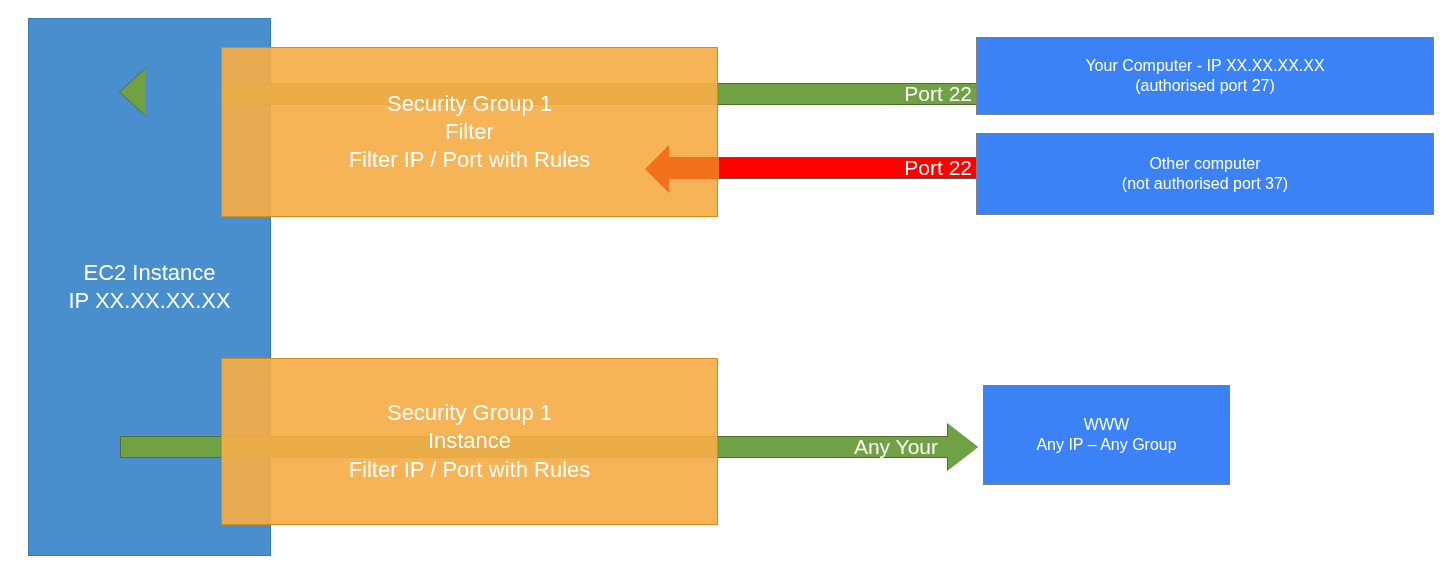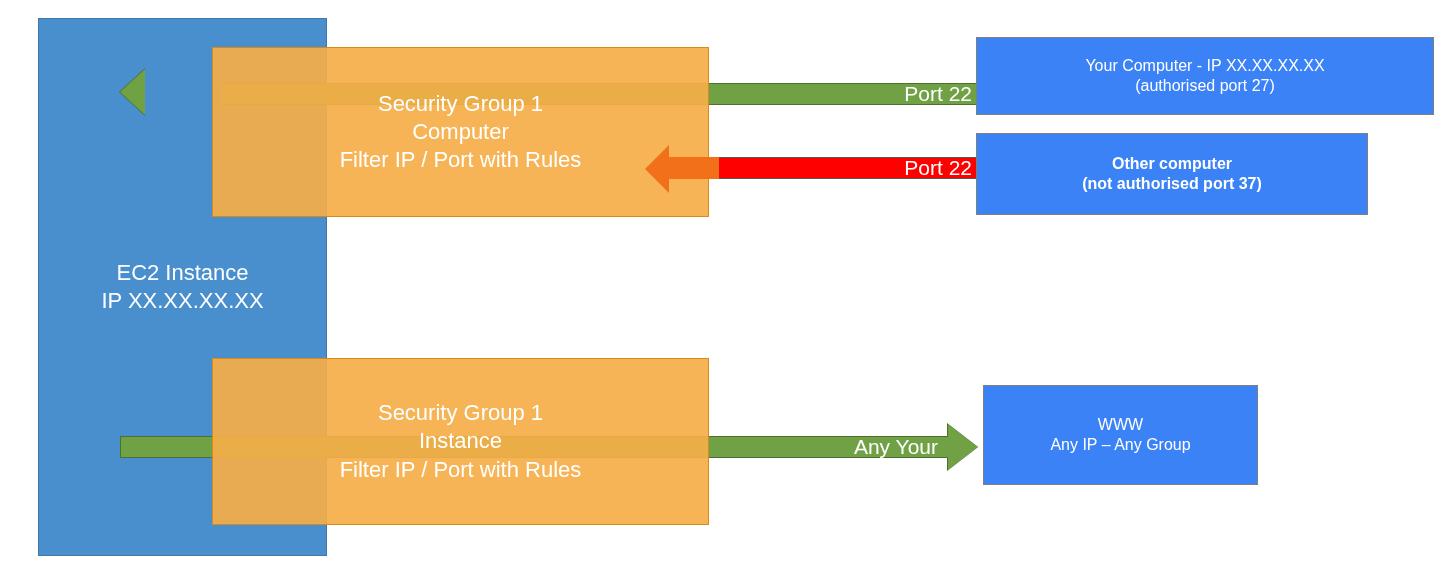--- a/index.html
+++ b/index.html
@@ -23,54 +23,54 @@
     display: flex;
     flex-direction: column;
     align-items: center;
     justify-content: center;
     color: #ffffff;
     text-align: center;
     line-height: 1.28;
   }
   
   .ec2-box {
-    left: 38px;
+    left: 28px;
     top: 18px;
-    width: 289px;
+    width: 243px;
     height: 538px;
     background: #4A8FCD;
     border: 1px solid #3D79AE;
     font-size: 22px;
     z-index: 1;
   }
   .ec2-line { display: block; white-space: nowrap; }
 
   
   .sg-box {
-    left: 212px;
+    left: 221px;
     width: 497px;
     background: rgba(245, 174, 72, 0.92);
     border: 1px solid #D68B18;
     font-size: 22px;
     z-index: 3;
   }
   .sg-inbound { top: 47px; height: 170px; }
   .sg-outbound { top: 358px; height: 167px; }
   .sg-line { display: block; white-space: nowrap; }
 
   
   .gray-box {
     background: #3b82f6;
     border: 1px solid #7F7F7F;
     font-size: 16px;
     z-index: 4;
   }
   .gray-your-computer { left: 976px; top: 37px; width: 458px; height: 78px; }
-  .gray-other-computer { left: 976px; top: 133px; width: 392px; height: 82px; font-weight: bold; }
-  .gray-www { left: 983px; top: 385px; width: 275px; height: 100px; }
+  .gray-other-computer { left: 976px; top: 133px; width: 458px; height: 82px; }
+  .gray-www { left: 983px; top: 385px; width: 247px; height: 100px; }
   .gray-line { display: block; white-space: nowrap; }
 
   
   .bar {
     position: absolute;
     box-sizing: border-box;
     display: flex;
     align-items: center;
     justify-content: flex-end;
     color: #ffffff;
@@ -166,21 +166,21 @@
   </div>
 
   <div class="bar bar-red-in">
     <span>Port 22</span>
   </div>
   <div class="shaft-orange"></div>
   <div class="arrowhead head-orange-left"></div>
 
   <div class="box sg-box sg-inbound">
     <span class="sg-line">Security Group 1</span>
-    <span class="sg-line">Computer</span>
+    <span class="sg-line">Filter</span>
     <span class="sg-line">Filter IP / Port with Rules</span>
   </div>
 
   <div class="box gray-box gray-your-computer">
     <span class="gray-line">Your Computer - IP XX.XX.XX.XX</span>
     <span class="gray-line">(authorised port 27)</span>
   </div>
 
   <div class="box gray-box gray-other-computer">
     <span class="gray-line">Other computer</span>

